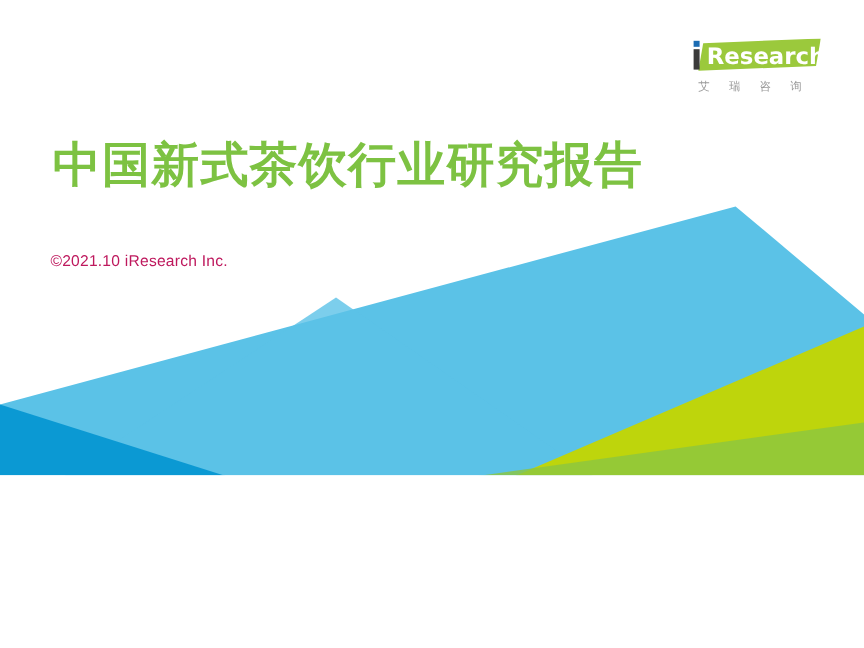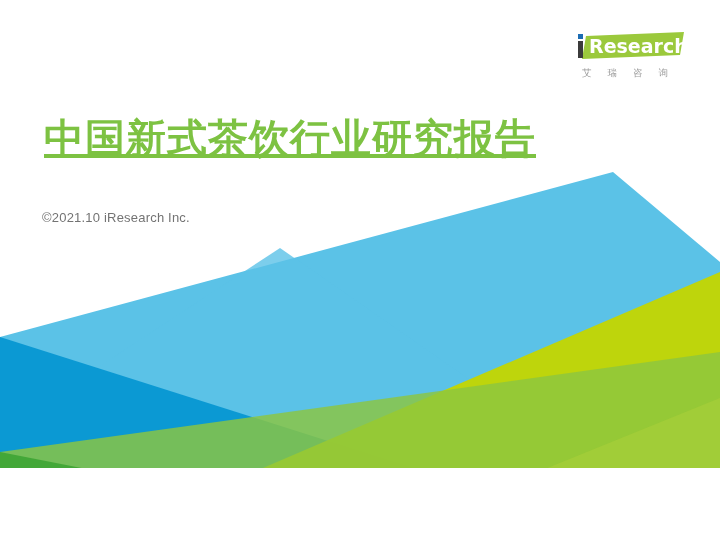--- a/index.html
+++ b/index.html
@@ -6,21 +6,21 @@
     margin: 0;
     padding: 0;
     background: #ffffff;
   }
   body {
     font-family: "Liberation Sans", sans-serif;
   }
   .cover {
     position: relative;
     width: 720px;
-    height: 468px;
+    height: 396px;
     background: #ffffff;
     overflow: hidden;
   }
 
   
   .bg-art {
     position: absolute;
     left: 0;
     top: 0;
     width: 720px;
@@ -58,31 +58,30 @@
     left: 44px;
     top: 113px;
     z-index: 5;
     font-size: 40px;
     font-weight: bold;
     color: #7DC242;
     letter-spacing: 1px;
     font-family: "DejaVu Sans", sans-serif;
     white-space: nowrap;
     line-height: 50px;
-    text-decoration: underline;
   }
 
   
   .copyright {
     position: absolute;
     left: 42px;
     top: 210px;
     z-index: 5;
     font-size: 13px;
-    color: #737373;
+    color: #be185d;
     font-family: "Liberation Sans", sans-serif;
     letter-spacing: 0.2px;
   }
 </style>
 </head>
 <body>
 
 <div class="cover">
 
   <svg class="bg-art" viewBox="0 0 720 540" width="720" height="540" preserveAspectRatio="none">

